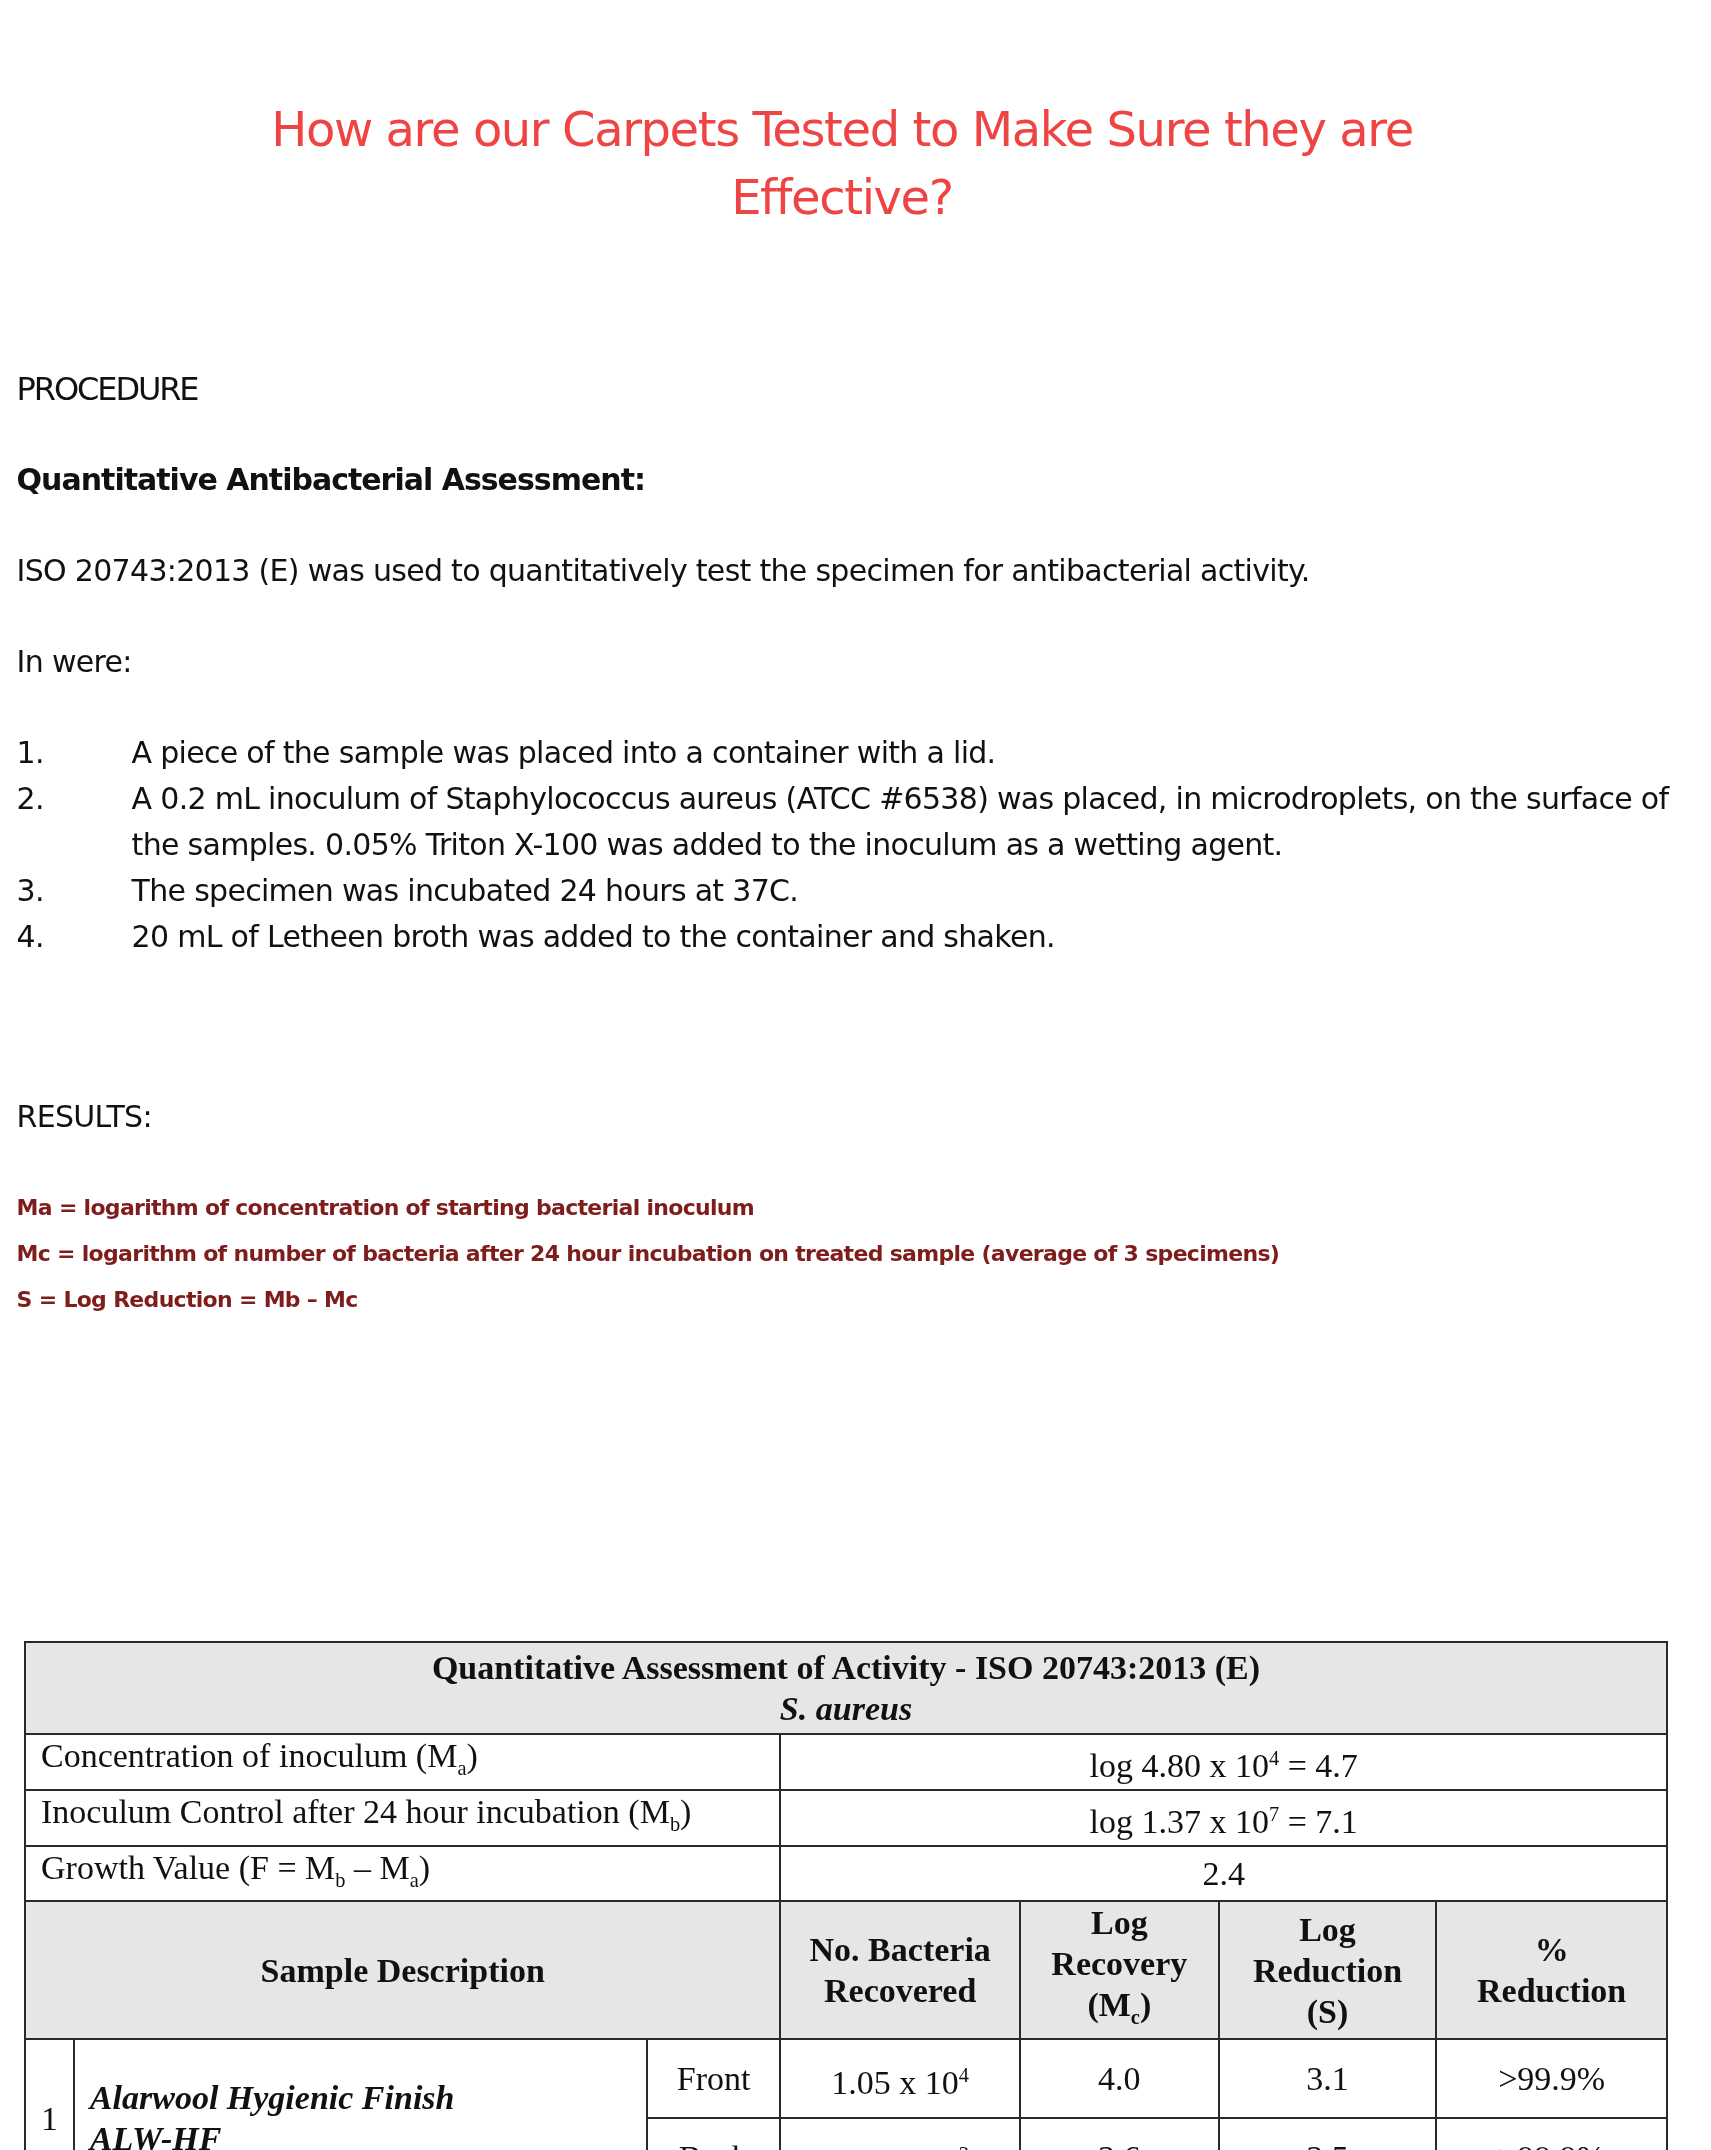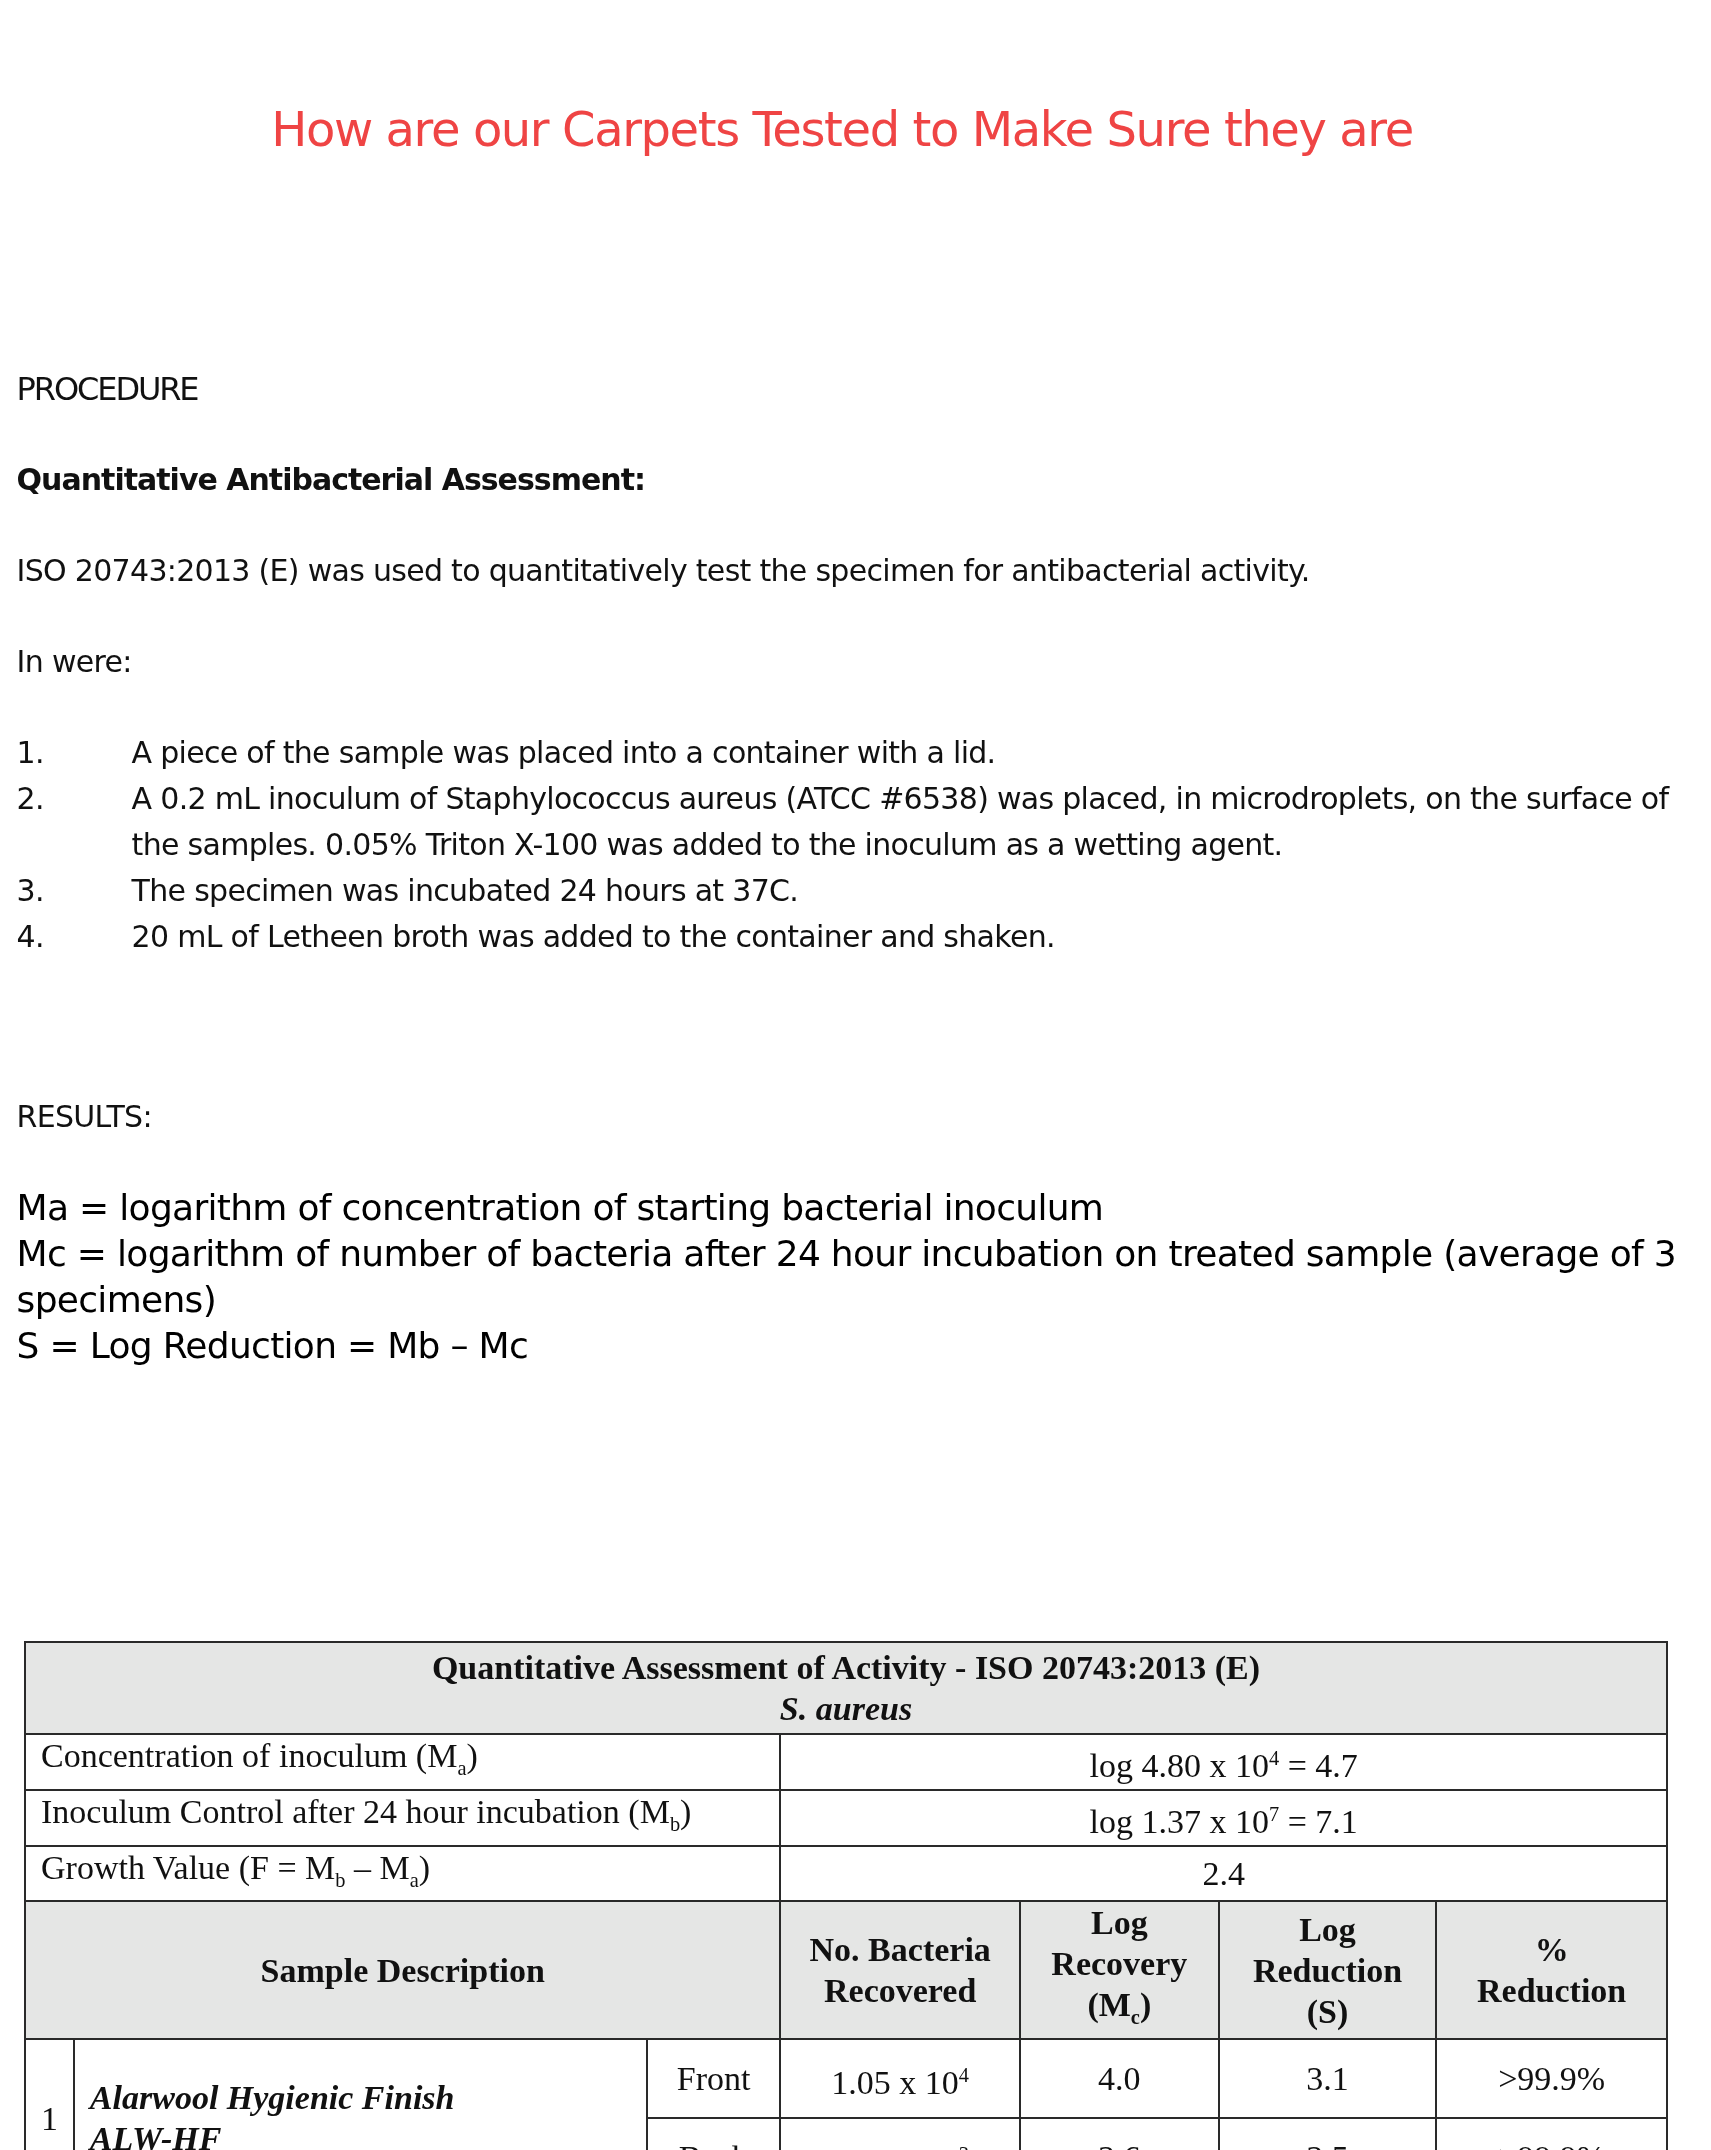--- a/index.html
+++ b/index.html
@@ -19,21 +19,21 @@
 
   #steps { position:absolute; left:16.6px; top:730px; font-family:"DejaVu Sans", sans-serif;
     font-size:30px; line-height:46px; letter-spacing:-0.7px; color:#111; }
   .step { display:flex; }
   .step-num { width:115px; flex:none; }
   .step-text { width:1546px; white-space:normal; }
   .step-extra { padding-left:121px; }
 
   .res { top:1094px; }
   #defs { position:absolute; left:16.6px; top:1185px; width:1670px; font-family:"DejaVu Sans", sans-serif;
-    font-size:36px; line-height:46px; letter-spacing:-0.7px; color:#000000; }
+    font-size:22px; line-height:46px; letter-spacing:-0.7px; color:#7f1d1d;font-weight:bold; }
   #defs div { white-space:normal; }
 
   #results-table { position:absolute; left:24px; top:1641px; width:1644px; border-collapse:collapse;
     font-family:"Liberation Serif", serif; color:#111; }
   #results-table td { border:2.8px solid #2a2a2a; padding:0; font-size:34px; line-height:41px; }
   .shade { background:#e5e6e5; }
   .cap td { height:90px; text-align:center; font-weight:bold; font-size:36px; line-height:43px; }
   .cap i { font-weight:bold; }
   .inforow td { height:40px; }
   .lab { padding-left:15px !important; text-align:left; }
@@ -42,20 +42,21 @@
   .datarow td { text-align:center; height:77px; }
   .idx { width:47px; }
   .desc { text-align:left !important; padding-left:15px !important; font-style:italic; font-weight:bold; }
   sub, sup { font-size:60%; }
 </style>
 </head>
 <body>
 
 <div id="title">
   <span>How are our Carpets Tested to Make Sure they are</span>
+  <span>Effective?</span>
 </div>
 
 <div class="txt h-proc">PROCEDURE</div>
 <div class="txt h-qab">Quantitative Antibacterial Assessment:</div>
 <div class="txt intro">ISO 20743:2013 (E) was used to quantitatively test the specimen for antibacterial activity.</div>
 <div class="txt brief">In were:</div>
 
 <div id="steps">
   <div class="step">
     <span class="step-num">1.</span>

